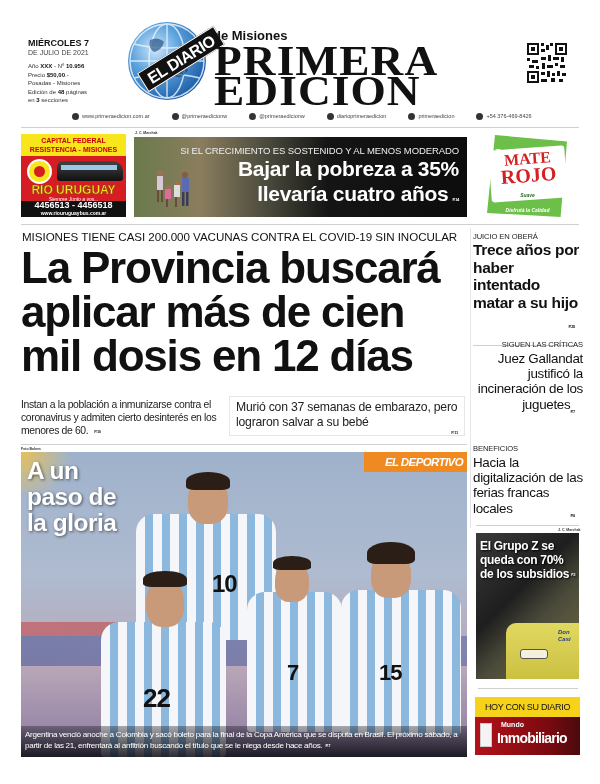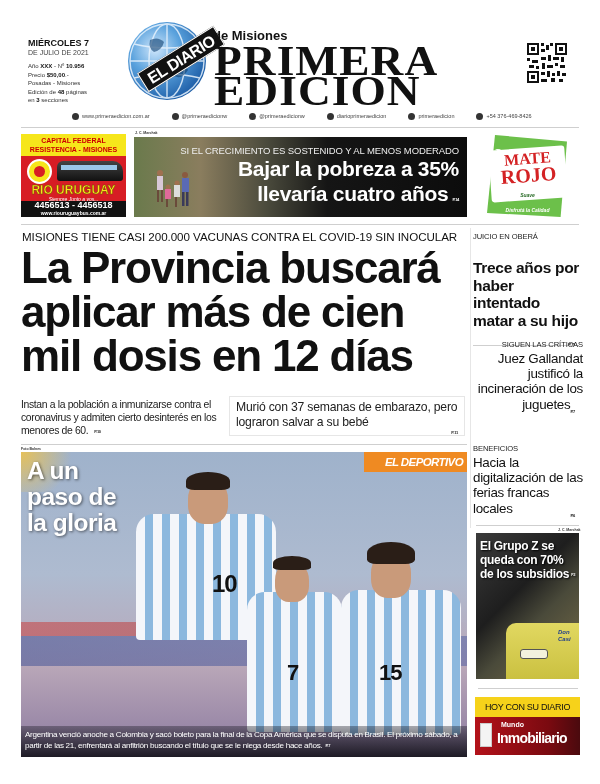--- a/index.html
+++ b/index.html
@@ -68,21 +68,21 @@
   
   .kicker-main { position: absolute; left: 22px; top: 230px; font-size: 11.6px; color: #111; letter-spacing: -0.05px; white-space: nowrap; }
   .headline { position: absolute; left: 21px; top: 246px; width: 445px; font-weight: bold; font-size: 44px; line-height: 44px; letter-spacing: -1.2px; color: #111; }
   .deck { position: absolute; left: 21px; top: 398px; width: 200px; font-size: 10.4px; line-height: 13px; color: #222; letter-spacing: -0.35px; }
   .pg-s { font-size: 4px; font-weight: bold; margin-left: 6px; vertical-align: middle; }
   .sub-box { position: absolute; left: 229px; top: 396px; width: 236px; height: 40px; border: 1px solid #e6e6e6; padding: 3px 6px; font-size: 12.2px; line-height: 15px; color: #222; letter-spacing: -0.2px; }
 
   
   .rcol { position: absolute; left: 473px; width: 110px; }
   .rkick { font-size: 7.6px; color: #222; letter-spacing: -0.1px; }
-  .rh-bold { font-weight: bold; font-size: 15.5px; line-height: 17.5px; color: #111; margin-top: 18px; letter-spacing: -0.3px; }
+  .rh-bold { font-weight: bold; font-size: 15.5px; line-height: 17.5px; color: #111; margin-top: 0; letter-spacing: -0.3px; }
   .rh { font-size: 13.4px; line-height: 15.2px; color: #111; margin-top: 2px; letter-spacing: -0.3px; }
   .rpg { font-size: 4px; font-weight: bold; float: right; margin-top: 7px; margin-right: 8px; }
 
   
   .sports { position: absolute; left: 21px; top: 452px; width: 446px; height: 305px; overflow: hidden;
     background: linear-gradient(180deg, #9fb2cb 0%, #aebbd0 40%, #b9a7b8 70%, #8b7aa0 100%); }
   .sports .glow { position: absolute; left: 0; top: 0; width: 60px; height: 40px; background: radial-gradient(circle at 0 0, #e6c15a, transparent 70%); }
   .sports .redband { position: absolute; left: 0; top: 170px; width: 446px; height: 14px; background: linear-gradient(90deg, #c84a4a, #b34848 60%, transparent); opacity: 0.6; }
   .sports .blueband { position: absolute; left: 0; top: 184px; width: 446px; height: 30px; background: linear-gradient(90deg, #3a4d94, #4a5aa0); opacity: 0.5; }
   .tag-dep { position: absolute; right: 0; top: 0; width: 103px; height: 20px; background: #ef8a22; color: #fff; font-weight: bold; font-style: italic; font-size: 11.5px; line-height: 20px; text-align: right; padding-right: 4px; letter-spacing: -0.6px; }
@@ -332,17 +332,23 @@
     <div class="num" style="left:40px; top:108px; font-size:22px;">7</div>
   </div>
 
   <div class="player" style="left:320px; top:88px; width:120px; height:195px;text-align:right;">
     <div class="shirt" style="left:0; top:50px; width:120px; height:145px;"></div>
     <div class="head" style="left:30px; top:12px; width:40px; height:46px;"></div>
     <div class="hair" style="left:26px; top:2px; width:48px; height:22px;"></div>
     <div class="num" style="left:38px; top:120px; font-size:22px;">15</div>
   </div>
 
+  <div class="player" style="left:70px; top:115px; width:140px; height:190px;">
+    <div class="shirt" style="left:10px; top:55px; width:125px; height:135px;"></div>
+    <div class="head" style="left:55px; top:12px; width:38px; height:48px;"></div>
+    <div class="hair" style="left:52px; top:4px; width:44px; height:16px;"></div>
+    <div class="num" style="left:52px; top:116px; font-size:26px;">22</div>
+  </div>
 
   <div class="tag-dep">EL DEPORTIVO</div>
   <div class="sports-title" style="width:95px;">A un paso de la gloria</div>
   <div class="caption"><span>Argentina venció anoche a Colombia y sacó boleto para la final de la Copa América que se disputa en Brasil. El próximo sábado, a partir de las 21, enfrentará al anfitrión buscando el título que se le niega desde hace años.</span><span class="pg-s" style="margin-left:3px;">P.7</span></div>
 </div>
 
 </body></html>

